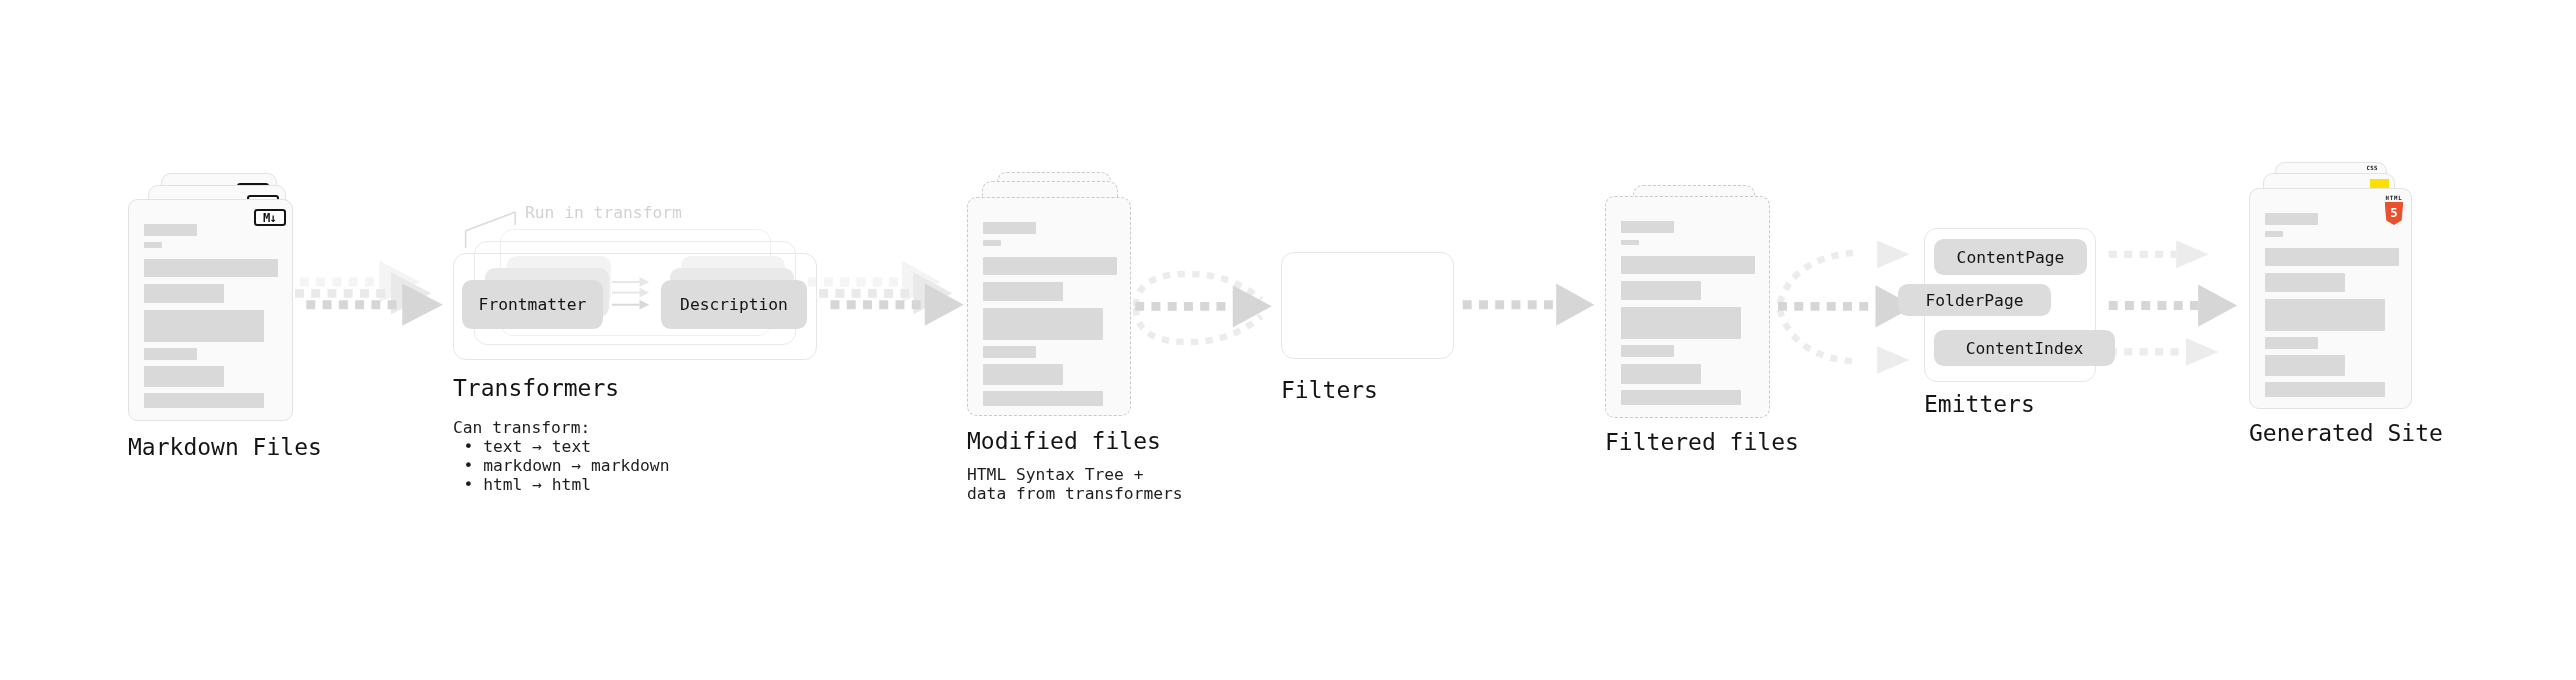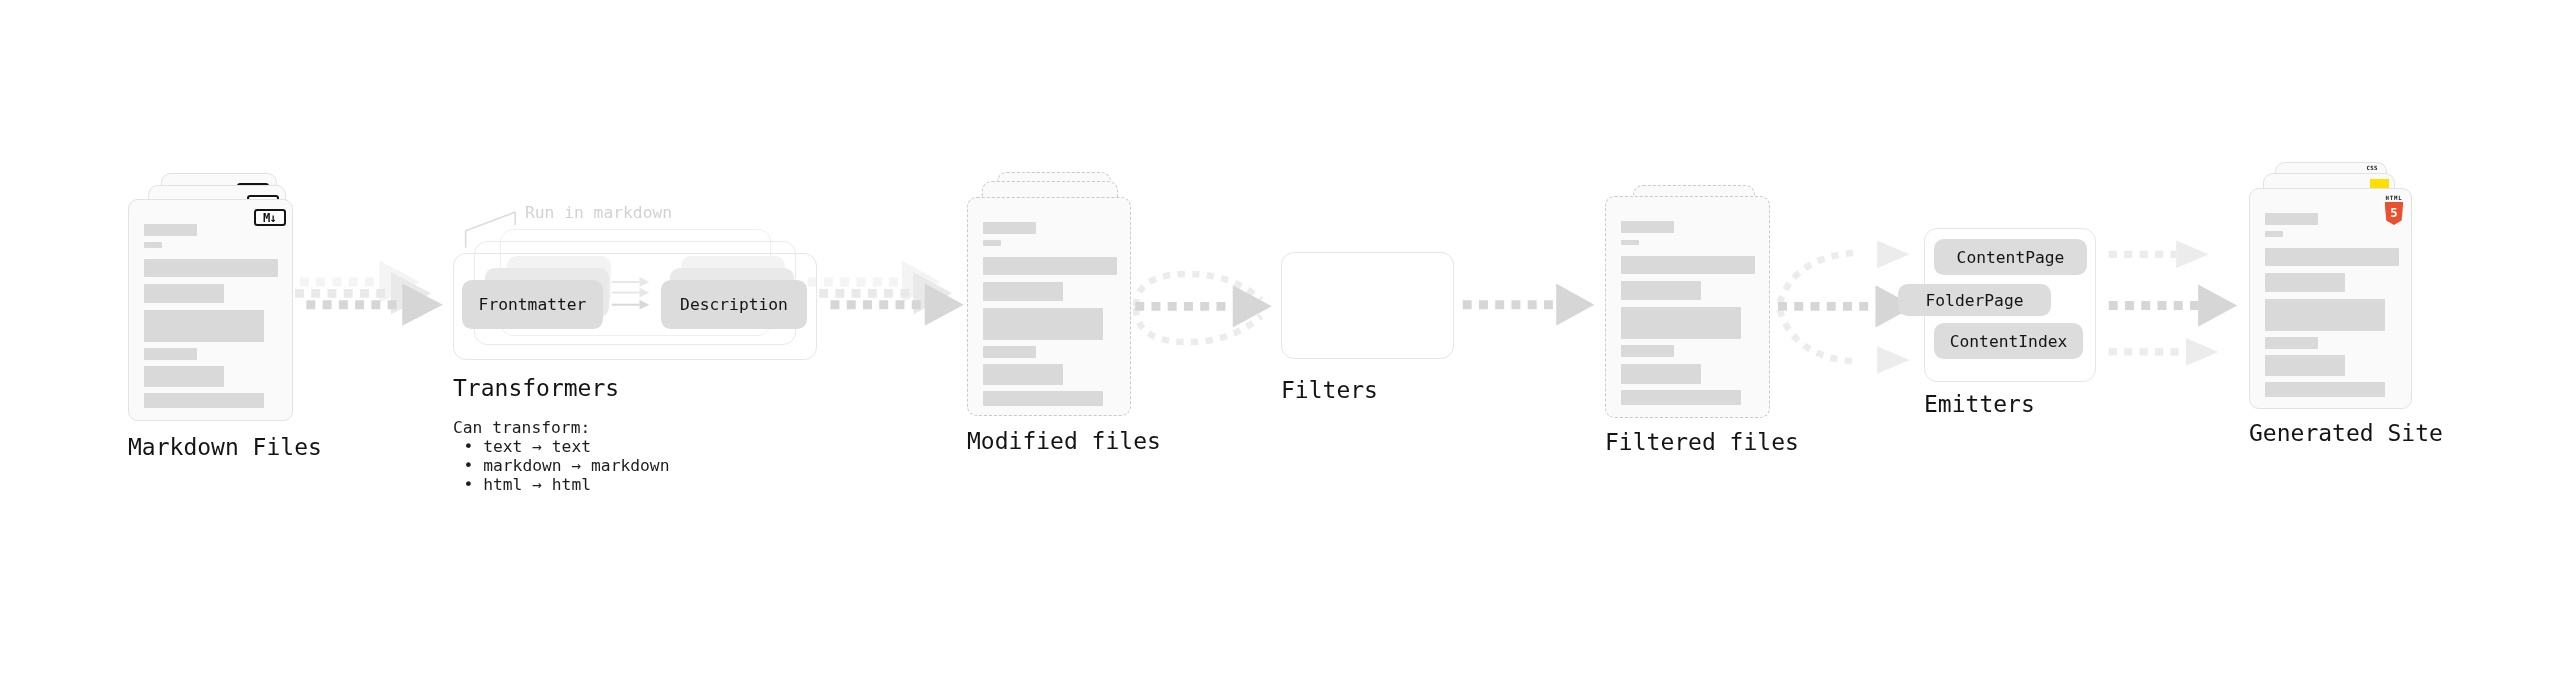--- a/index.html
+++ b/index.html
@@ -145,21 +145,21 @@
   <div class="outline" style="left:453px;top:253px;width:364px;height:107px"></div>
 
   <div class="gbox ghost2" style="left:507px;top:256px;width:104px;height:49px"></div>
   <div class="gbox ghost1" style="left:485px;top:268px;width:124px;height:49px"></div>
   <div class="gbox" style="left:462px;top:280px;width:141px;height:49px">Frontmatter</div>
 
   <div class="gbox ghost2" style="left:681px;top:256px;width:104px;height:49px"></div>
   <div class="gbox ghost1" style="left:670px;top:268px;width:124px;height:49px"></div>
   <div class="gbox" style="left:661px;top:280px;width:146px;height:49px">Description</div>
 
-  <div class="note-label" style="left:525px;top:203px">Run in markdown</div>
+  <div class="note-label" style="left:525px;top:203px">Run in transform</div>
 
   <div class="node-label" style="left:453px;top:375px">Transformers</div>
   <div class="caption" style="left:453px;top:418px">
     <div>Can transform:</div>
     <div class="indent">• text → text</div>
     <div class="indent">• markdown → markdown</div>
     <div class="indent">• html → html</div>
   </div>
 
   <div class="stack" style="left:967px;top:172px;width:175px;height:248px">
@@ -172,20 +172,24 @@
           <div class="bar" style="width: 134px; height: 18px; margin-bottom: 7.3px;"></div>
           <div class="bar" style="width: 80px; height: 18.7px; margin-bottom: 7.3px;"></div>
           <div class="bar" style="width: 120px; height: 32px; margin-bottom: 5.7px;"></div>
           <div class="bar" style="width: 53px; height: 12.2px; margin-bottom: 6.5px;"></div>
           <div class="bar" style="width: 80px; height: 20.3px; margin-bottom: 6.5px;"></div>
           <div class="bar" style="width: 120px; height: 14.6px; margin-bottom: 0px;"></div>
         </div>
     </div>
   </div>
   <div class="node-label" style="left:967px;top:428px">Modified files</div>
+  <div class="caption" style="left:967px;top:465px">
+    <div>HTML Syntax Tree +</div>
+    <div>data from transformers</div>
+  </div>
 
   <div class="outline" style="left:1281px;top:252px;width:173px;height:107px"></div>
   <div class="node-label" style="left:1281px;top:377px">Filters</div>
 
   <div class="stack" style="left:1605px;top:185px;width:175px;height:236px">
     <div class="card dashed" style="left:28.4px;top:0;width:122px;height:150px"></div>
     <div class="card dashed" style="left:0;top:11.4px;width:165px;height:222px">
       <div class="bars">
           <div class="bar" style="width: 53px; height: 12.2px; margin-bottom: 6.5px;"></div>
           <div class="bar" style="width: 18.7px; height: 5.7px; margin-bottom: 10.6px;"></div>
@@ -196,21 +200,21 @@
           <div class="bar" style="width: 80px; height: 20.3px; margin-bottom: 6.5px;"></div>
           <div class="bar" style="width: 120px; height: 14.6px; margin-bottom: 0px;"></div>
         </div>
     </div>
   </div>
   <div class="node-label" style="left:1605px;top:429px">Filtered files</div>
 
   <div class="outline" style="left:1924px;top:228px;width:172px;height:154px"></div>
   <div class="gbox" style="left:1934px;top:239px;width:153px;height:36px">ContentPage</div>
   <div class="gbox" style="left:1898px;top:284px;width:153px;height:32px">FolderPage</div>
-  <div class="gbox" style="left:1934px;top:323px;width:149px;height:36px">ContentIndex</div>
+  <div class="gbox" style="left:1934px;top:330px;width:181px;height:36px">ContentIndex</div>
   <div class="node-label" style="left:1924px;top:391px">Emitters</div>
 
   <div class="stack" style="left:2249px;top:162px;width:175px;height:252px">
     <div class="card" style="left:26px;top:0;width:112px;height:150px">
       <div class="css-badge">
         <div class="css-word">CSS</div>
         <div class="css-bar"></div>
       </div>
     </div>
     <div class="card" style="left:14px;top:11.4px;width:132px;height:171px">

